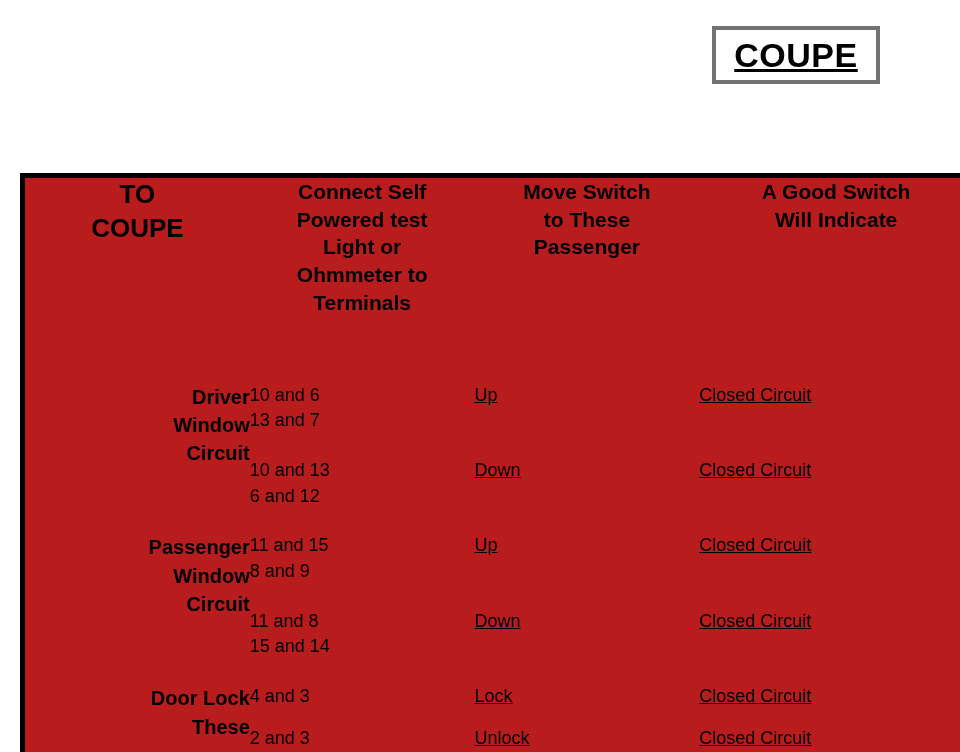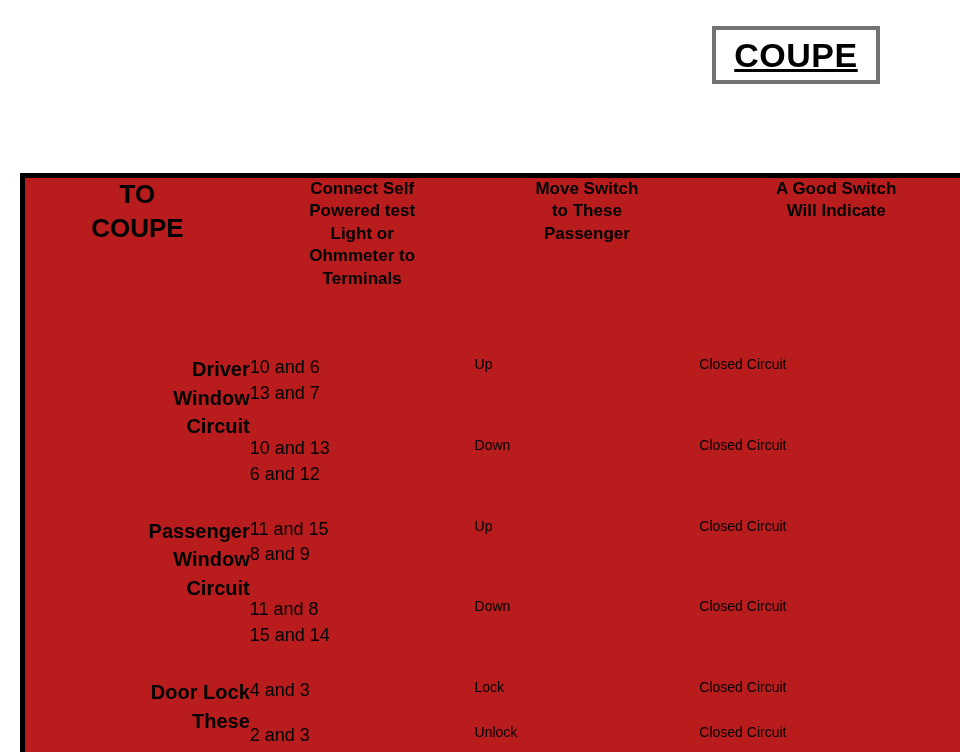--- a/index.html
+++ b/index.html
@@ -72,21 +72,21 @@
   
   .group-top { border-top: 5px solid #000; }
   
   .sub-top { border-top: 3px solid #000; }
 
   
   .hdr {
     text-align: center;
     vertical-align: middle;
     font-weight: bold;
-    font-size: 17px;
+    font-size: 21px;
     line-height: 1.32;
     padding: 6px 8px;
   }
   .hdr-big {
     font-size: 26px;
     line-height: 1.3;
   }
 
   
   .grp-label {
@@ -100,23 +100,24 @@
 
   
   .cell-terminals {
     font-size: 18px;
     line-height: 1.42;
     padding: 8px 6px 6px 6px;
   }
   .cell-position,
   .cell-indicate {
     text-align: left;
-    font-size: 14px;
+    font-size: 18px;
     line-height: 1.42;
     padding: 8px 6px 6px 12px;
+    text-decoration: underline;
   }
   .line { display: block; white-space: nowrap; }
 </style>
 </head>
 <body>
 
 <div id="coupe-badge">
   <span class="badge-text">COUPE</span>
 </div>
 

